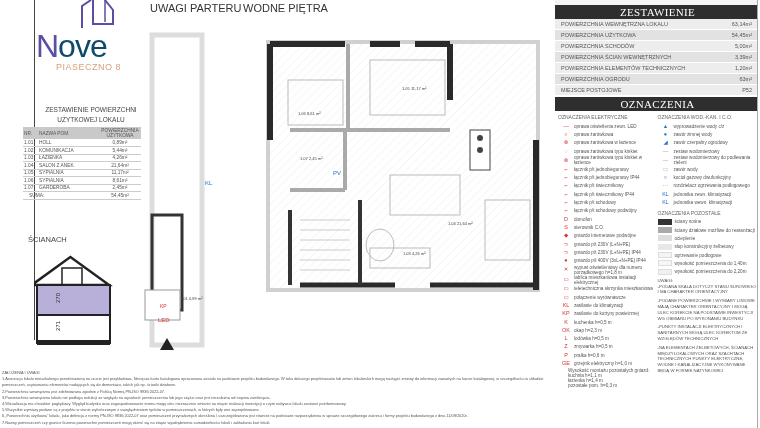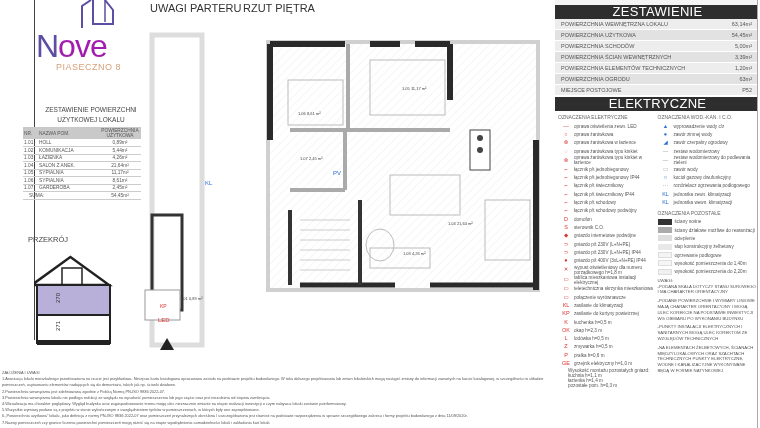--- a/index.html
+++ b/index.html
@@ -4,37 +4,37 @@
 <style>
   * { box-sizing: border-box; margin: 0; padding: 0; }
   body { width: 760px; height: 428px; background: #ffffff; font-family: "Liberation Sans", sans-serif; position: relative; overflow: hidden; color: #333; }
   .abs { position: absolute; }
 
   
   .left-border { left: 34px; top: 0; width: 1px; height: 340px; background: #444; }
   .logo { left: 36px; top: 0; width: 110px; height: 80px; }
   .logo-word { position: absolute; left: 0; top: 28px; font-size: 32px; letter-spacing: -1px; }
   .logo-n { color: #5b4ea3; }
-  .logo-ove { color: #a21caf; }
+  .logo-ove { color: #0c4a6e; }
   .logo-sub { position: absolute; left: 20px; top: 62px; font-size: 9px; color: #d8a07a; letter-spacing: 0.5px; }
 
   .area-title { left: 36px; top: 105px; width: 110px; text-align: center; font-size: 6.5px; color: #444; line-height: 10px; }
   .area-table { left: 23px; top: 127px; width: 118px; border-collapse: collapse; font-size: 4.8px; color: #555; }
   .area-table th { background: #c9c9c9; font-weight: normal; padding: 1px; line-height: 5px; text-align: left; }
   .area-table td { border-bottom: 1px solid #ccc; padding: 0.5px 1px; height: 7.5px; }
   .area-table td.v { text-align: center; }
 
   .section-title { left: 28px; top: 235px; font-size: 7.5px; color: #444; }
 
   .plan-title { font-size: 11px; color: #333; top: 2px; }
 
   
   .right-panel { left: 555px; top: 0; width: 205px; }
   .right-border { left: 757px; top: 0; width: 3px; height: 428px; background: #fff; border-left: 1px solid #aaa; }
-  .hdr { background: #2e2e2e; color: #fff; text-align: center; font-size: 13px; height: 14px; line-height: 14px; letter-spacing: 0.3px; }
+  .hdr { background: #2e2e2e; color: #fff; text-align: center; font-size: 11px; height: 14px; line-height: 14px; letter-spacing: 0.3px; font-family: Liberation Serif, serif; }
   .sum-row { display: flex; justify-content: space-between; font-size: 5.5px; color: #555; height: 11px; line-height: 11px; padding: 0 8px 0 6px; border-bottom: 1px solid #fff; }
   .sum-row:nth-child(odd) { background: #ededed; }
   .sum-row:nth-child(even) { background: #e2e2e2; }
   .legend-cols { display: flex; padding: 3px 3px; }
   .lcol { width: 50%; font-size: 4.6px; color: #555; }
   .lcol .lt { font-size: 5px; color: #666; margin-bottom: 2px; }
   .li { display: flex; align-items: center; min-height: 8.3px; line-height: 5px; }
   .li .sym { width: 16px; flex: none; text-align: center; font-size: 5.5px; color: #d33; }
   .li .sym.blue { color: #2a6fd6; }
   .swatch { width: 14px; height: 6px; margin-right: 3px; flex: none; }
@@ -108,33 +108,33 @@
         <td>GARDEROBA</td>
         <td class="v">2,45m²</td>
       </tr>
     <tr>
         <td colspan="2" style="padding-left:6px">SUMA:</td>
         <td class="v">54,45m²</td>
       </tr>
   </tbody>
 </table>
 
-<div class="abs section-title">PRZEKRÓJ</div>
+<div class="abs section-title">ŚCIANACH</div>
 <svg class="abs" style="left:34px;top:255px" width="80" height="90">
   <polygon points="3,30 45,2 87,30" fill="none" stroke="#222" stroke-width="2.5" transform="translate(-5,0) scale(0.92,1)"></polygon>
   <rect x="28" y="13" width="20" height="17" fill="none" stroke="#222" stroke-width="1.5"></rect>
   <rect x="3" y="30" width="73" height="30" fill="#b8b0d8" stroke="#222" stroke-width="2"></rect>
   <rect x="3" y="60" width="73" height="28" fill="#fff" stroke="#222" stroke-width="2"></rect>
   <rect x="3" y="85" width="73" height="5" fill="#222"></rect>
   <text x="22" y="52" font-size="6" fill="#333" transform="rotate(-90 22 48)">270</text>
   <text x="22" y="80" font-size="6" fill="#333" transform="rotate(-90 22 76)">271</text>
 </svg>
 
 <div class="abs plan-title" style="left:150px">UWAGI PARTERU</div>
-<div class="abs plan-title" style="left:243px">RZUT PIĘTRA</div>
+<div class="abs plan-title" style="left:243px">WODNE PIĘTRA</div>
 
 <svg class="abs plan" viewBox="0 0 415 350">
   <defs>
     <pattern id="hatch" width="6" height="6" patternUnits="userSpaceOnUse" patternTransform="rotate(45)">
       <line x1="0" y1="0" x2="0" y2="6" stroke="#eee" stroke-width="1"></line>
     </pattern>
   </defs>
 
   <rect x="12" y="15" width="50" height="310" fill="none" stroke="#ddd" stroke-width="5"></rect>
   <rect x="12" y="195" width="30" height="95" fill="none" stroke="#333" stroke-width="3"></rect>
@@ -217,21 +217,21 @@
       </div>
     <div class="sum-row">
         <span>POWIERZCHNIA OGRODU</span>
         <span>63m²</span>
       </div>
     <div class="sum-row">
         <span>MIEJSCE POSTOJOWE</span>
         <span>P52</span>
       </div>
   </div>
-  <div class="hdr" style="margin-top:1px">ELEKTRYCZNE</div>
+  <div class="hdr" style="margin-top:1px">OZNACZENIA</div>
   <div class="legend-cols">
     <div class="lcol">
       <div class="lt">OZNACZENIA ELEKTRYCZNE</div>
       <div class="li">
           <span class="sym">—</span>
           <span>oprawa oświetlenia zewn. LED</span>
         </div>
       <div class="li">
           <span class="sym">○</span>
           <span>oprawa żarówkowa</span>

